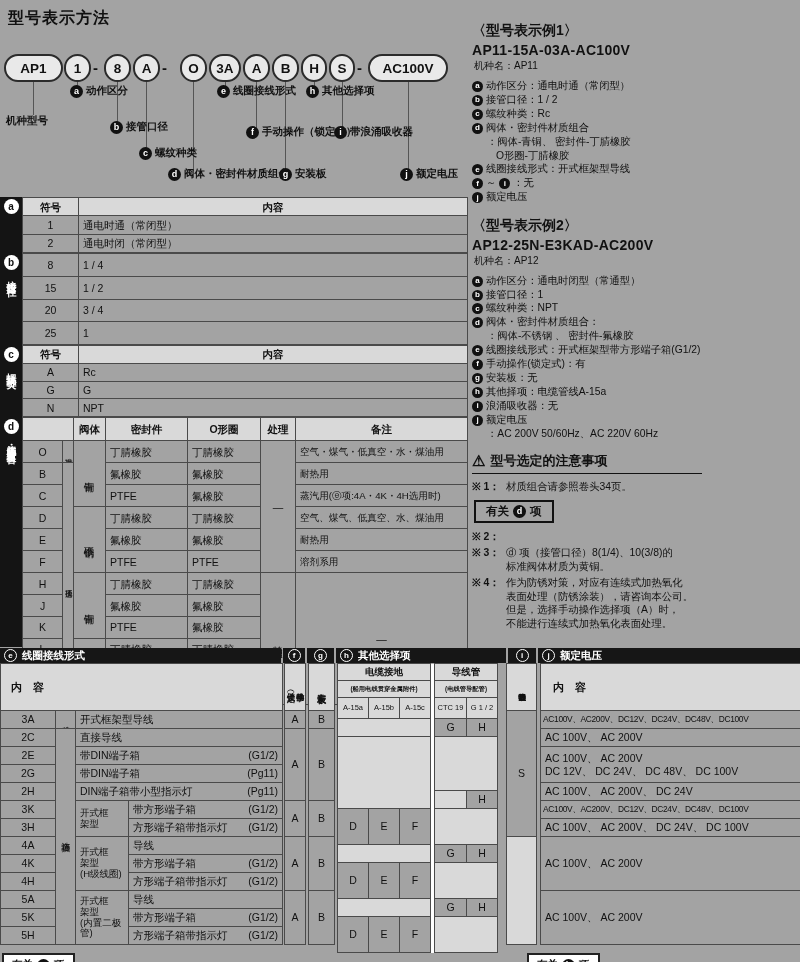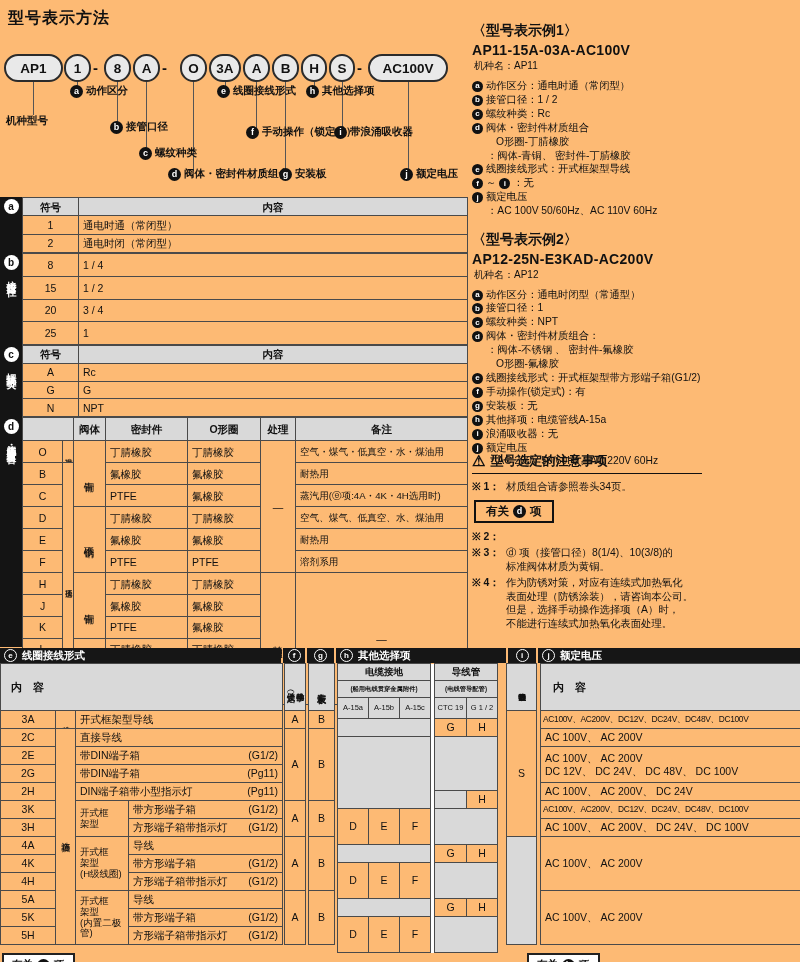--- a/index.html
+++ b/index.html
@@ -1,16 +1,16 @@
 <!DOCTYPE html>
 <html><head>
 <meta charset="utf-8">
 <style>
   html,body{margin:0;padding:0;background:#fff;}
-  #page{position:relative;width:800px;height:962px;background:#fdba74;overflow:hidden;
+  #page{position:relative;width:800px;height:962px;background:#a3a3a3;overflow:hidden;
         font-family:"Liberation Sans",sans-serif;color:#111;}
   
   #title{position:absolute;left:8px;top:8px;font-size:16px;font-weight:bold;letter-spacing:1px;}
   .pill{position:absolute;top:54px;box-sizing:border-box;height:28px;border:2px solid #2b2b2b;border-radius:14px;
         background:#e9e9e9;font-weight:bold;font-size:13.5px;display:flex;align-items:center;justify-content:center;}
   .dash{position:absolute;top:59px;font-weight:bold;font-size:15px;}
   .vline{position:absolute;width:1px;background:#555;}
   .callout{position:absolute;display:flex;align-items:center;font-weight:bold;font-size:10.5px;white-space:nowrap;}
   .cb{display:inline-flex;align-items:center;justify-content:center;width:13px;height:13px;border-radius:50%;
       background:#111;color:#fff;font-size:9px;font-weight:bold;flex:0 0 13px;margin-right:3px;}
@@ -157,43 +157,40 @@
           <span>接管口径：1 / 2</span>
         </div>
       <div class="xline">
           <span class="cb2">c</span>
           <span>螺纹种类：Rc</span>
         </div>
       <div class="xline">
           <span class="cb2">d</span>
           <span>阀体・密封件材质组合</span>
         </div>
+      <div class="xline ind1">
+          <span>：阀体-青铜、 密封件-丁腈橡胶</span>
+        </div>
       <div class="xline ind2">
           <span>O形圈-丁腈橡胶</span>
-        </div>
-      <div class="xline ind1">
-          <span>：阀体-青铜、 密封件-丁腈橡胶</span>
         </div>
       <div class="xline">
           <span class="cb2">e</span>
           <span>线圈接线形式：开式框架型导线</span>
         </div>
       <div class="xline">
           <span class="cb2">f</span>
           <span>～</span>
           <span class="cb2" style="margin-left:3px;">i</span>
           <span>：无</span>
         </div>
       <div class="xline">
           <span class="cb2">j</span>
           <span>额定电压</span>
         </div>
-      <div class="xline ind1">
-          <span>：AC 100V 50/60Hz、AC 110V 60Hz</span>
-        </div>
     </div>
     <div class="exblock">
       <div class="exh">〈型号表示例2〉</div>
       <div class="exm">AP12-25N-E3KAD-AC200V</div>
       <div class="exmac">机种名：AP12</div>
       <div class="xline">
           <span class="cb2">a</span>
           <span>动作区分：通电时闭型（常通型）</span>
         </div>
       <div class="xline">
@@ -203,23 +200,20 @@
       <div class="xline">
           <span class="cb2">c</span>
           <span>螺纹种类：NPT</span>
         </div>
       <div class="xline">
           <span class="cb2">d</span>
           <span>阀体・密封件材质组合：</span>
         </div>
       <div class="xline ind1">
           <span>：阀体-不锈钢 、 密封件-氟橡胶</span>
-        </div>
-      <div class="xline ind2">
-          <span>O形圈-氟橡胶</span>
         </div>
       <div class="xline">
           <span class="cb2">e</span>
           <span>线圈接线形式：开式框架型带方形端子箱(G1/2)</span>
         </div>
       <div class="xline">
           <span class="cb2">f</span>
           <span>手动操作(锁定式)：有</span>
         </div>
       <div class="xline">

